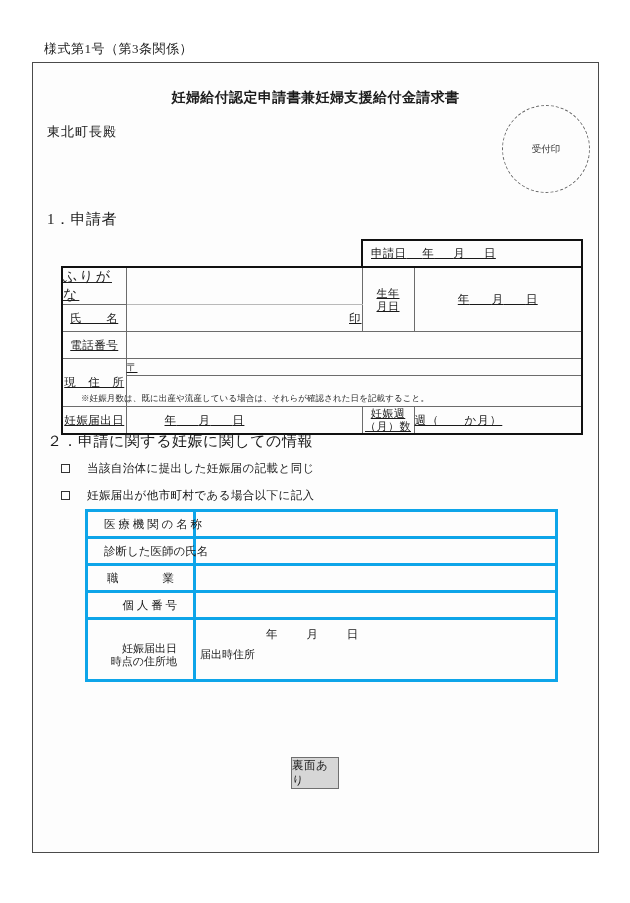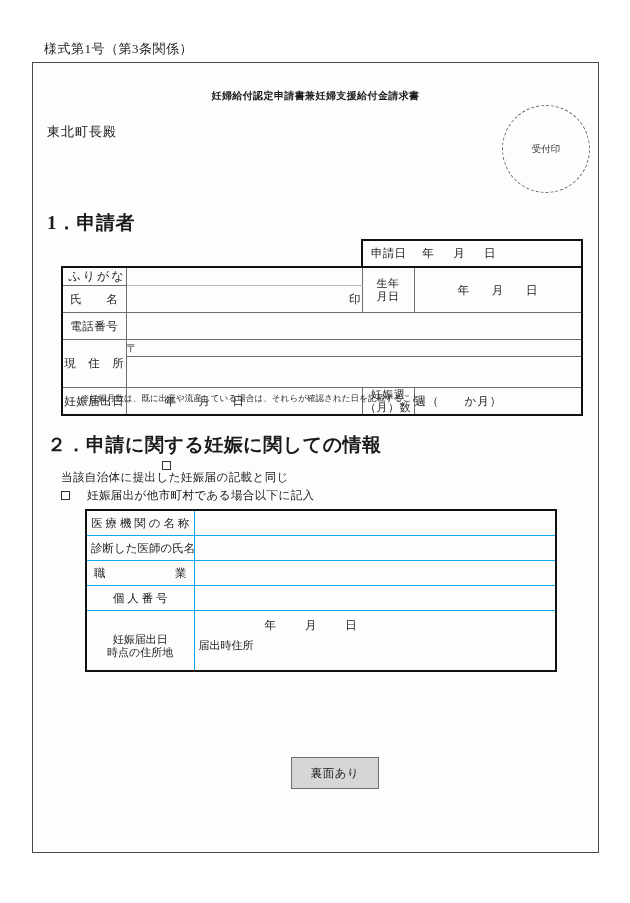--- a/index.html
+++ b/index.html
@@ -36,21 +36,21 @@
     background: #fdfdfd;
   }
 
   
   .doc-title {
     position: absolute;
     left: 0;
     right: 0;
     top: 26px;
     text-align: center;
-    font-size: 10px;
+    font-size: 14px;
     font-weight: bold;
     letter-spacing: 0.4px;
   }
   .seal-circle {
     position: absolute;
     right: 8px;
     top: 42px;
     width: 88px;
     height: 88px;
     border: 1px dashed #666;
@@ -74,42 +74,43 @@
     position: absolute;
     left: 32px;
     top: 115px;
     font-size: 12px;
     letter-spacing: 0.2px;
   }
 
   
   .section-heading {
     position: absolute;
-    font-size: 19px;
-    font-weight: bold;
+    font-size: 15px;
+    font-weight: normal;
     letter-spacing: 0.5px;
   }
   #sec1-heading { left: 14px; top: 147px; }
   #sec2-heading { left: 14px; top: 369px; }
 
   
   .tbl-applicant {
     position: absolute;
     left: 28px;
     top: 176px;
     width: 520px;
     border-collapse: collapse;
     font-size: 11.5px;
     table-layout: fixed;
   }
   .tbl-applicant td {
     border: 1px solid #6c6c6c;
     padding: 0;
     height: 26px;
     vertical-align: middle;
+    text-decoration: underline;
   }
   .tbl-applicant .no-box {
     border: none;
   }
   .appdate-bar {
     border: 2px solid #111 !important;
     font-size: 11.5px;
     padding-left: 8px !important;
     height: 18px !important;
     letter-spacing: 0.3px;
@@ -119,23 +120,23 @@
     text-align: center;
     letter-spacing: 0.5px;
     white-space: nowrap;
   }
   .cell-pad { padding-left: 7px; }
   .thick-l { border-left: 2px solid #111 !important; }
   .thick-r { border-right: 2px solid #111 !important; }
   .thick-t { border-top: 2px solid #111 !important; }
   .thick-b { border-bottom: 2px solid #111 !important; }
   .furigana-cell {
-    font-size: 12px;
+    font-size: 14px;
     letter-spacing: 2px;
-    text-align: right;
+    text-align: left;
     height: 15px !important;
     border-bottom: 1px dotted #888 !important;
     color: #222;
   }
   .furigana-line {
     height: 15px !important;
     border-bottom: 1px solid #b9b9b9 !important;
   }
   .seal-mark {
     text-align: right;
@@ -177,21 +178,21 @@
 
   
   .check-row {
     position: absolute;
     left: 28px;
     display: flex;
     align-items: center;
     font-size: 11.5px;
     letter-spacing: 0.4px;
   }
-  #check-row-1 { top: 398px; flex-direction: column; }
+  #check-row-1 { top: 398px; }
   #check-row-2 { top: 425px; }
   .checkbox {
     width: 9px;
     height: 9px;
     border: 1px solid #333;
     display: inline-block;
     margin-right: 17px;
     box-sizing: border-box;
   }
 
@@ -200,24 +201,25 @@
     position: absolute;
     left: 52px;
     top: 446px;
     width: 470px;
     border-collapse: collapse;
     font-size: 11.5px;
     table-layout: fixed;
     border: 2px solid #111;
   }
   .tbl-medical td {
-    border: 1px solid #0ea5e9;
-    padding: 0 4px;
+    border: 3px solid #0ea5e9;
+    padding: 0 16px;
     height: 24px;
     vertical-align: middle;
+    text-align: right;
   }
   .spread-label {
     text-align: center;
     white-space: nowrap;
   }
   .sp2 { letter-spacing: 0px; }
   .sp3 {
     display: flex;
     justify-content: space-between;
     padding: 0 3px;
@@ -240,21 +242,21 @@
     top: 27px;
     font-size: 11px;
     white-space: nowrap;
   }
 
   
   .backside-box {
     position: absolute;
     left: 258px;
     top: 694px;
-    width: 88px;
+    width: 48px;
     height: 32px;
     background: #d6d6d6;
     border: 1px solid #6f6f6f;
     display: flex;
     align-items: center;
     justify-content: center;
     font-size: 11.5px;
     letter-spacing: 0.5px;
     color: #1a1a1a;
     box-sizing: border-box;

